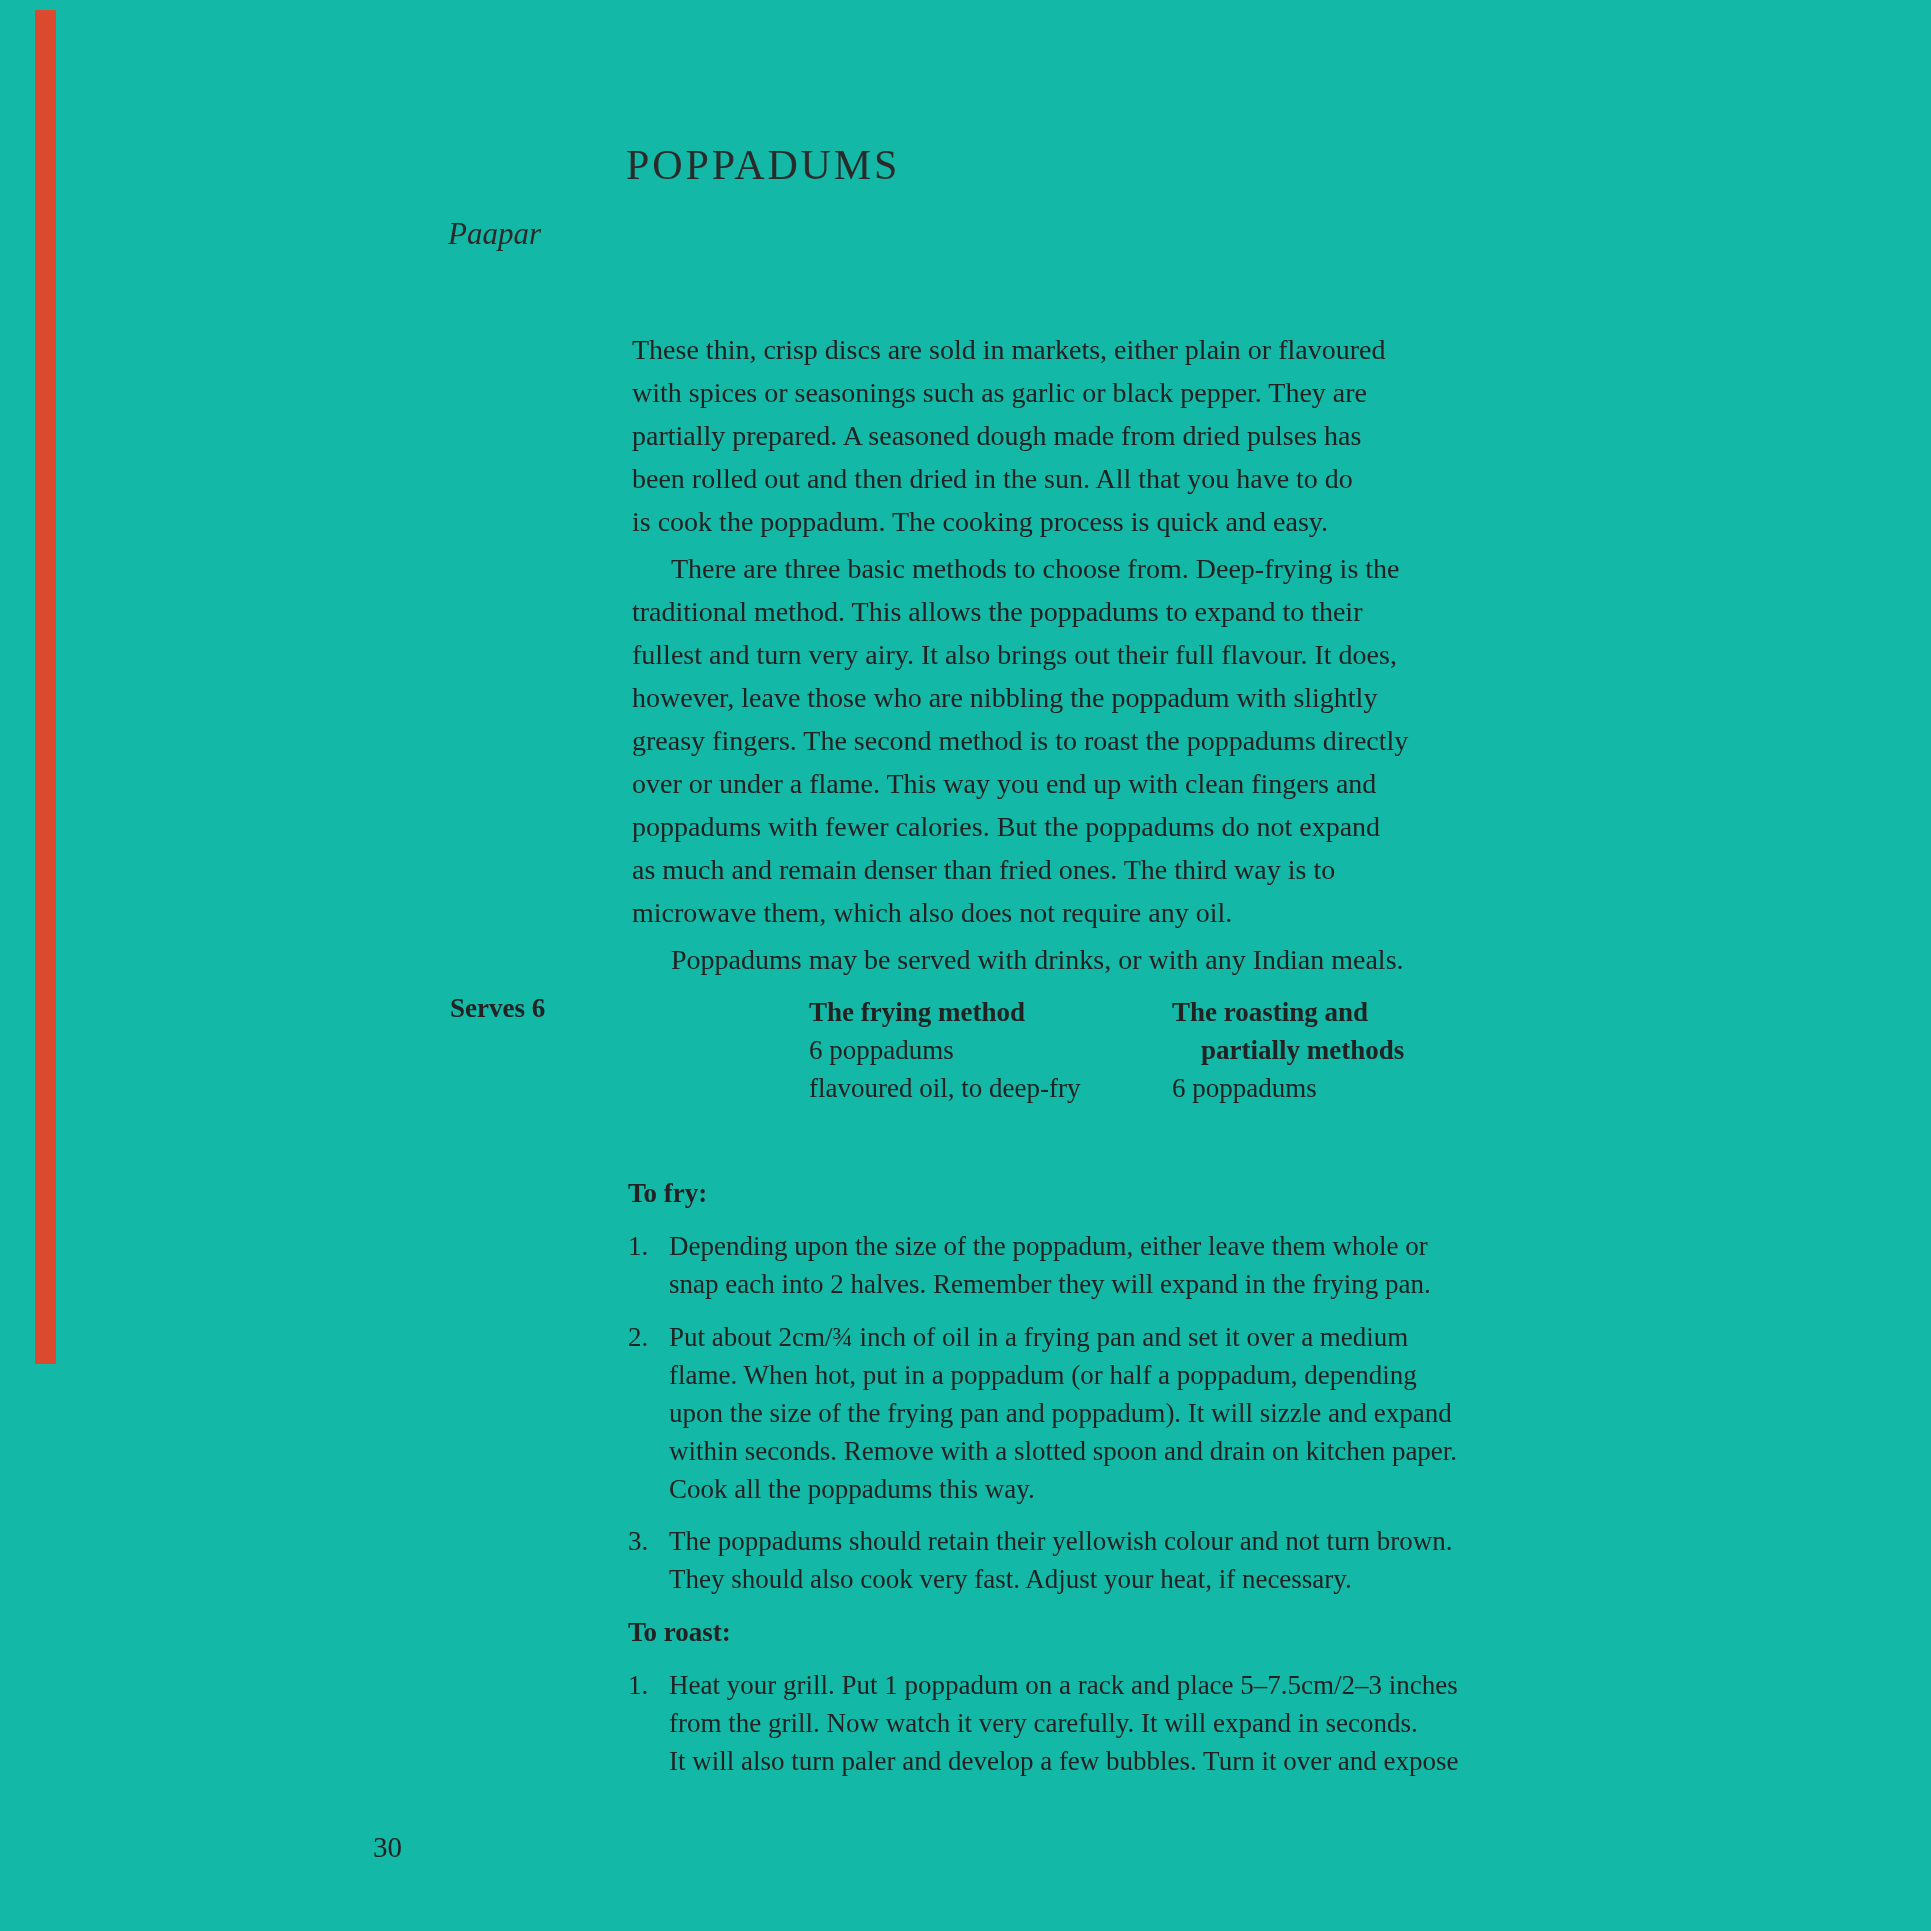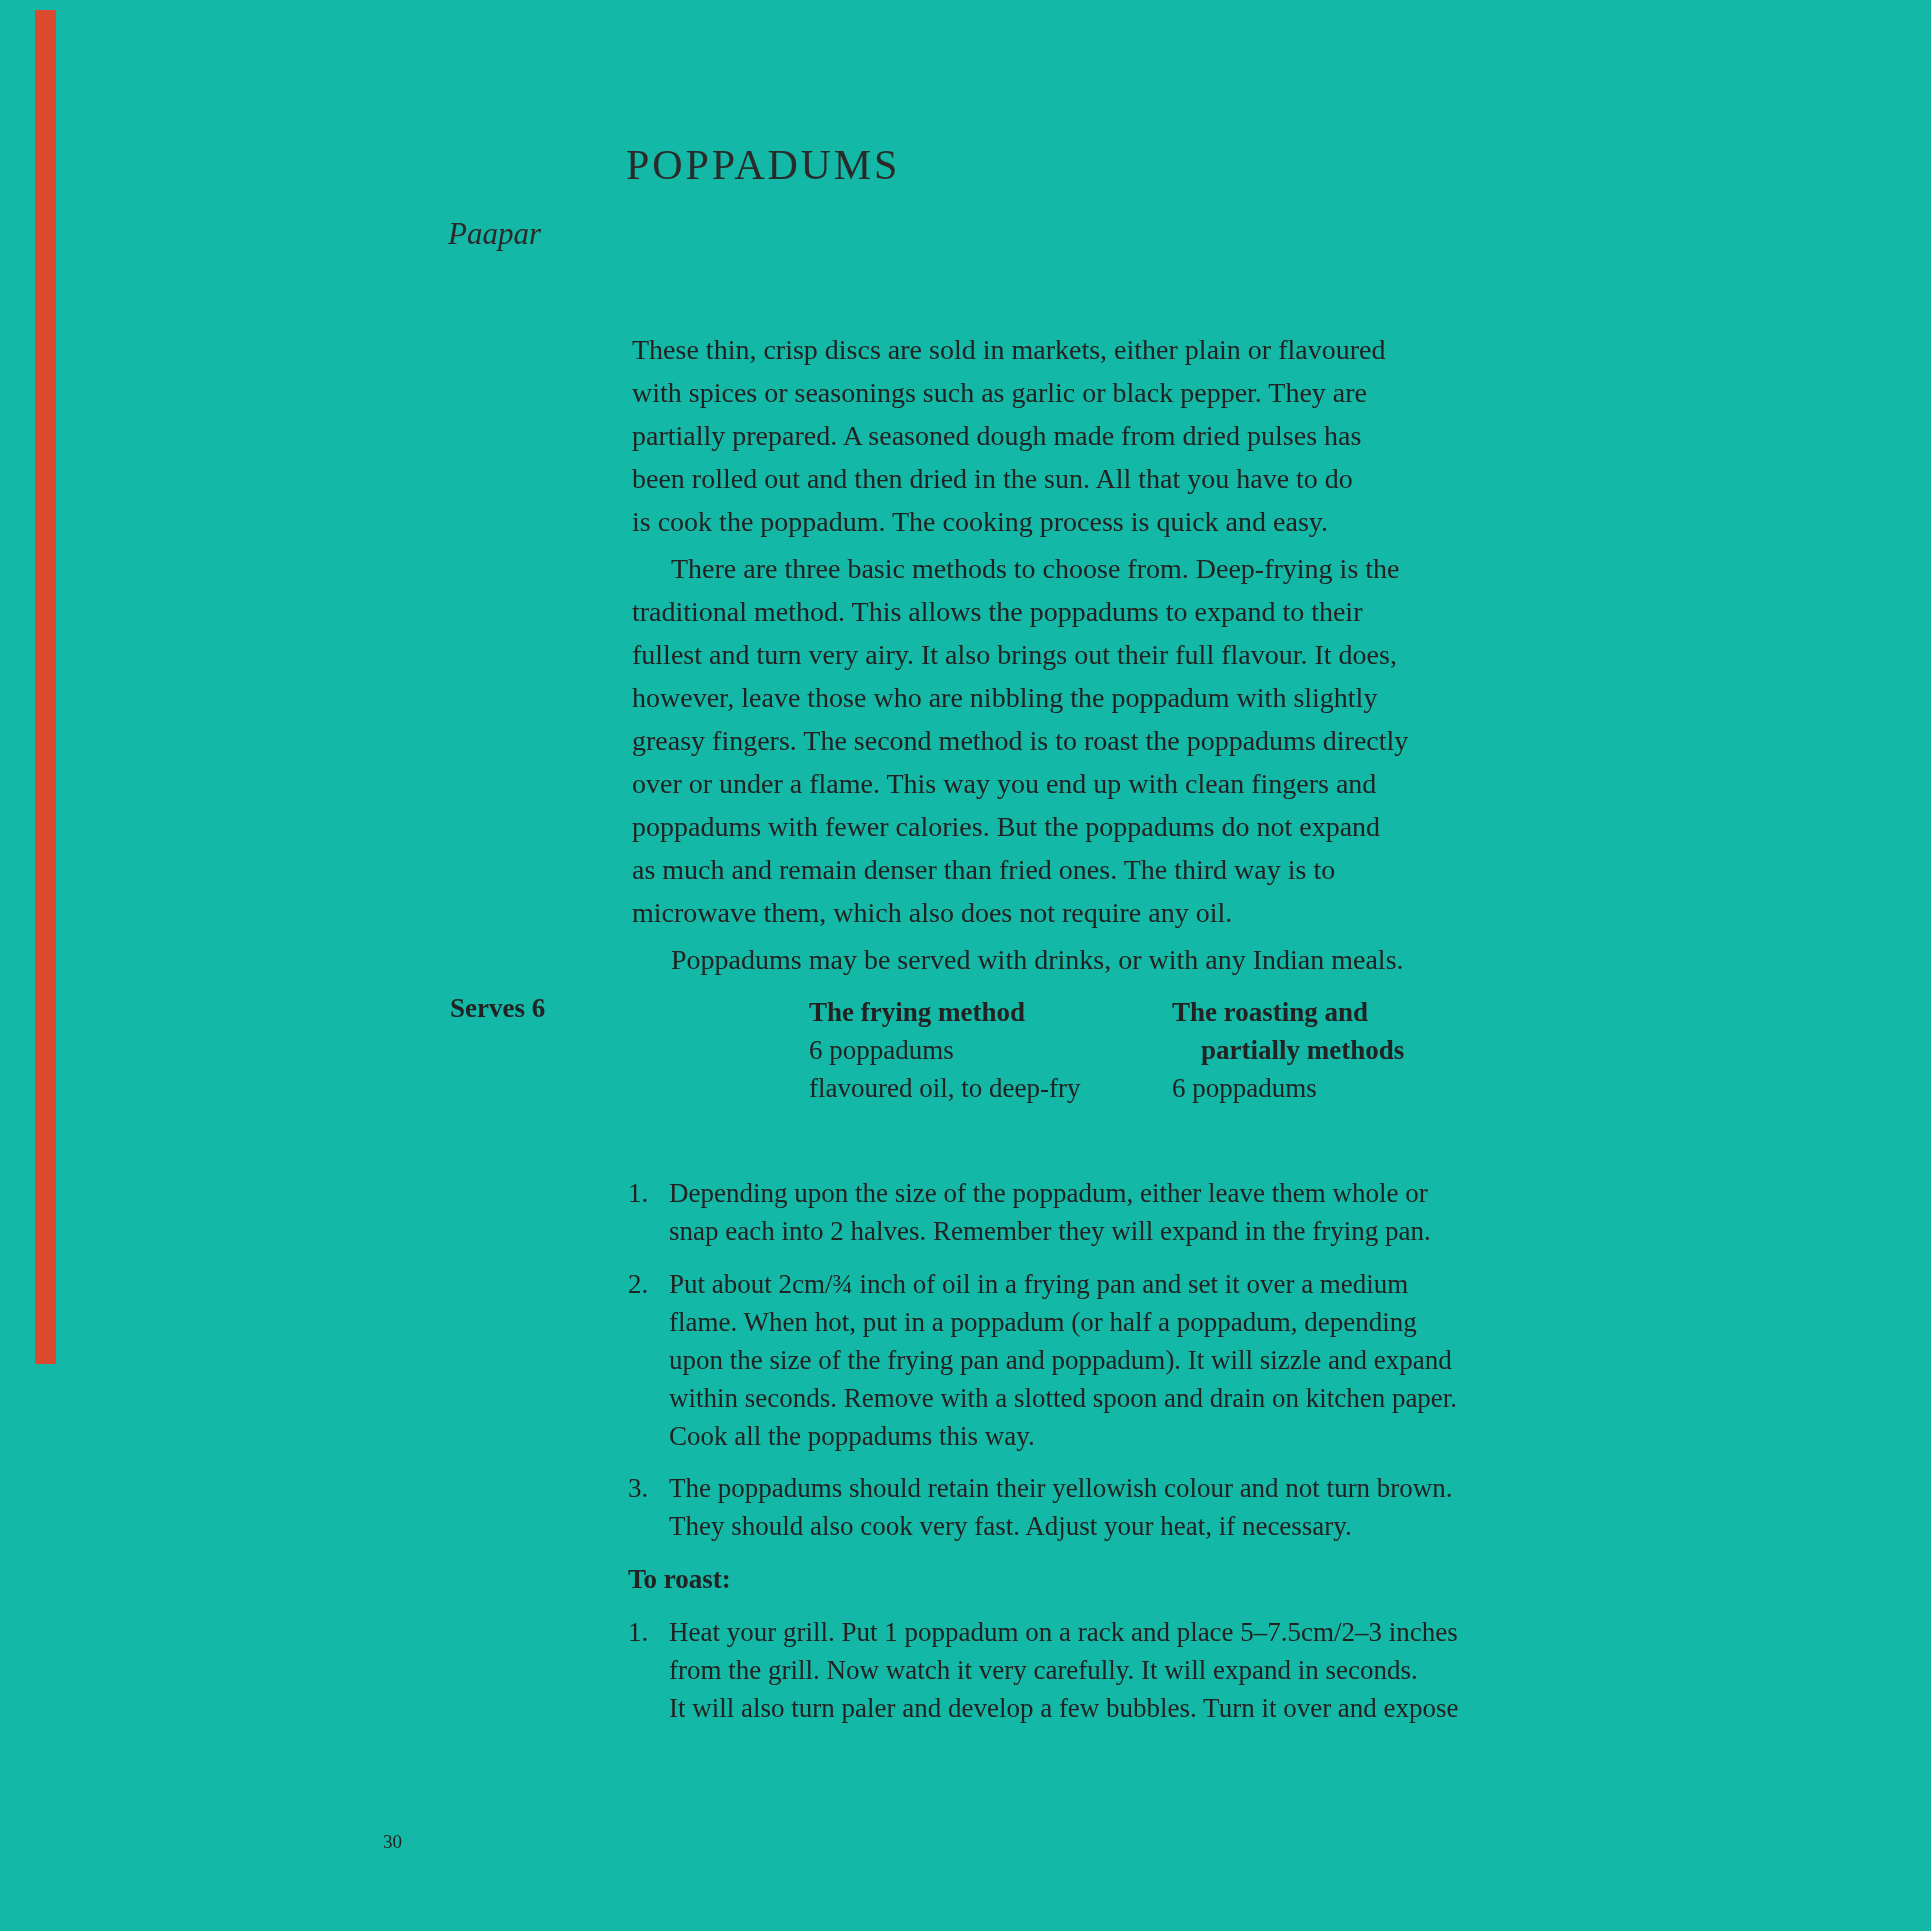--- a/index.html
+++ b/index.html
@@ -24,21 +24,21 @@
   .ing-col.col0{left:809px;}
   .ing-col.col1{left:1172px;}
   .ing-head{font-weight:700;white-space:pre;}
   .ing-head.ing-head-indent{margin-left:29px;}
   .ing-item{white-space:pre;}
   .method{position:absolute;left:628px;top:1174px;width:956px;font-size:27px;line-height:38px;}
   .method-heading{font-weight:700;margin:0 0 15.4px 0;white-space:pre;}
   .step{position:relative;padding-left:41px;margin:0 0 14.5px 0;}
   .step-num{position:absolute;left:0;top:0;}
   .step-text{white-space:pre;display:block;}
-  .page-number{position:absolute;left:383px;top:1831px;font-size:19px;white-space:pre;}
+  .page-number{position:absolute;left:373px;top:1831px;font-size:29px;white-space:pre;}
 </style>
 </head>
 <body>
 
 <div class="page">
   <div class="accent-bar" style="background: rgb(219, 74, 46);"></div>
 
   <div class="title">POPPADUMS</div>
   <div class="subtitle">Paapar</div>
 
@@ -67,20 +67,21 @@
       <div class="ing-item">6 poppadums</div>
       <div class="ing-item">flavoured oil, to deep-fry</div>
     </div>
   <div class="ing-col col1">
       <div class="ing-head">The roasting and</div>
       <div class="ing-head ing-head-indent">partially methods</div>
       <div class="ing-item">6 poppadums</div>
     </div>
 
   <div class="method">
+      <div class="method-heading">To fry:</div>
       <div class="step">
         <span class="step-num">1.</span>
         <span class="step-text">Depending upon the size of the poppadum, either leave them whole or
 snap each into 2 halves. Remember they will expand in the frying pan.</span>
       </div>
       <div class="step">
         <span class="step-num">2.</span>
         <span class="step-text">Put about 2cm/¾ inch of oil in a frying pan and set it over a medium
 flame. When hot, put in a poppadum (or half a poppadum, depending
 upon the size of the frying pan and poppadum). It will sizzle and expand

